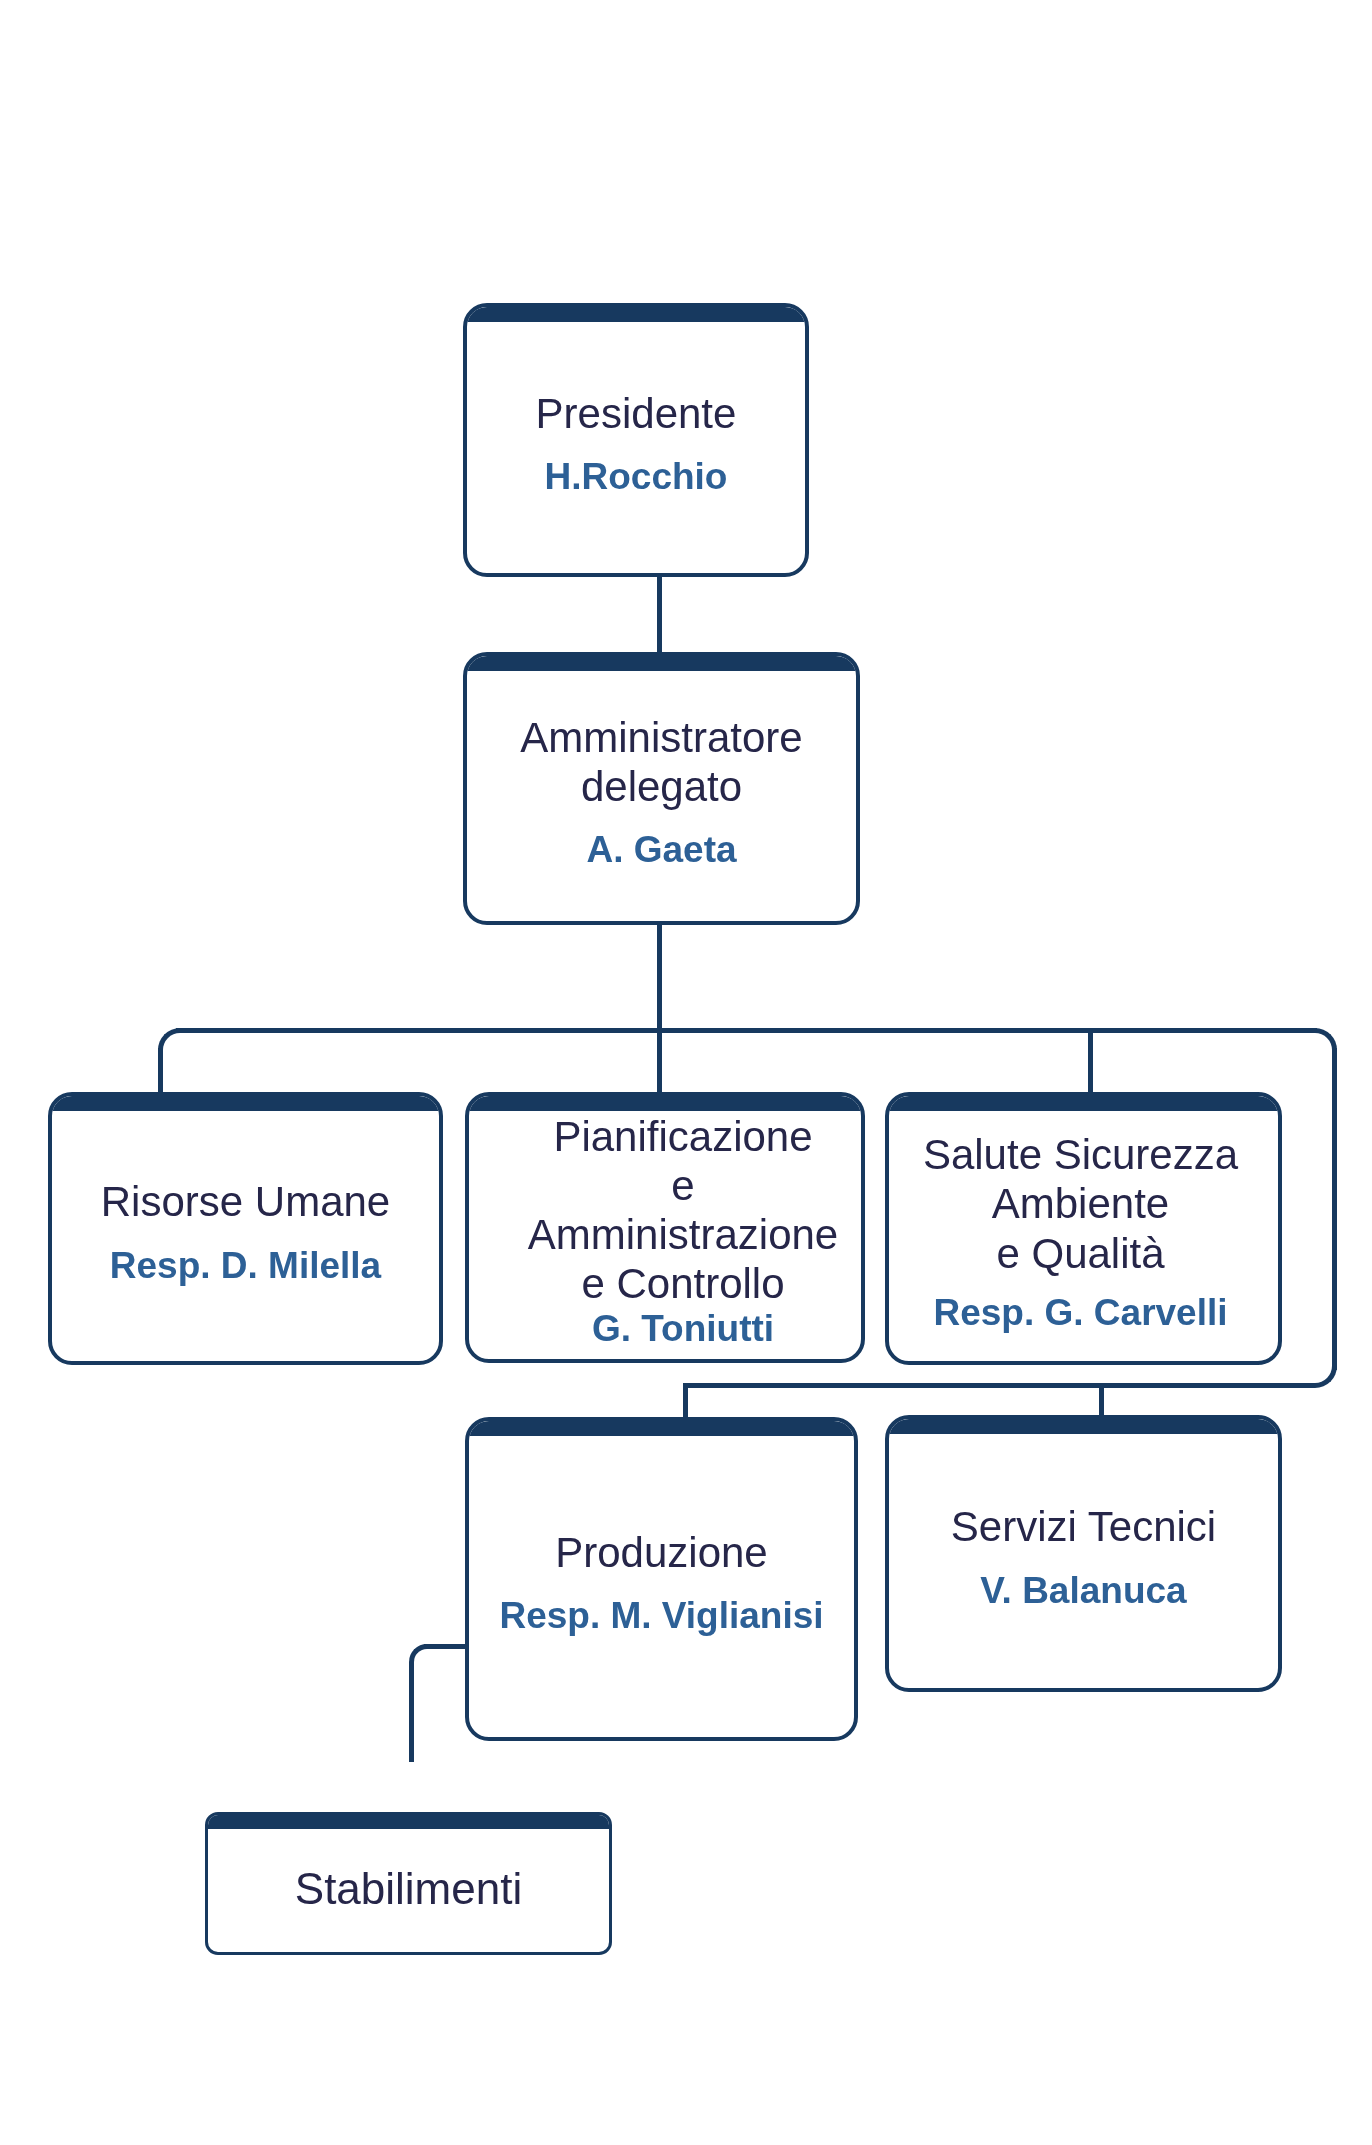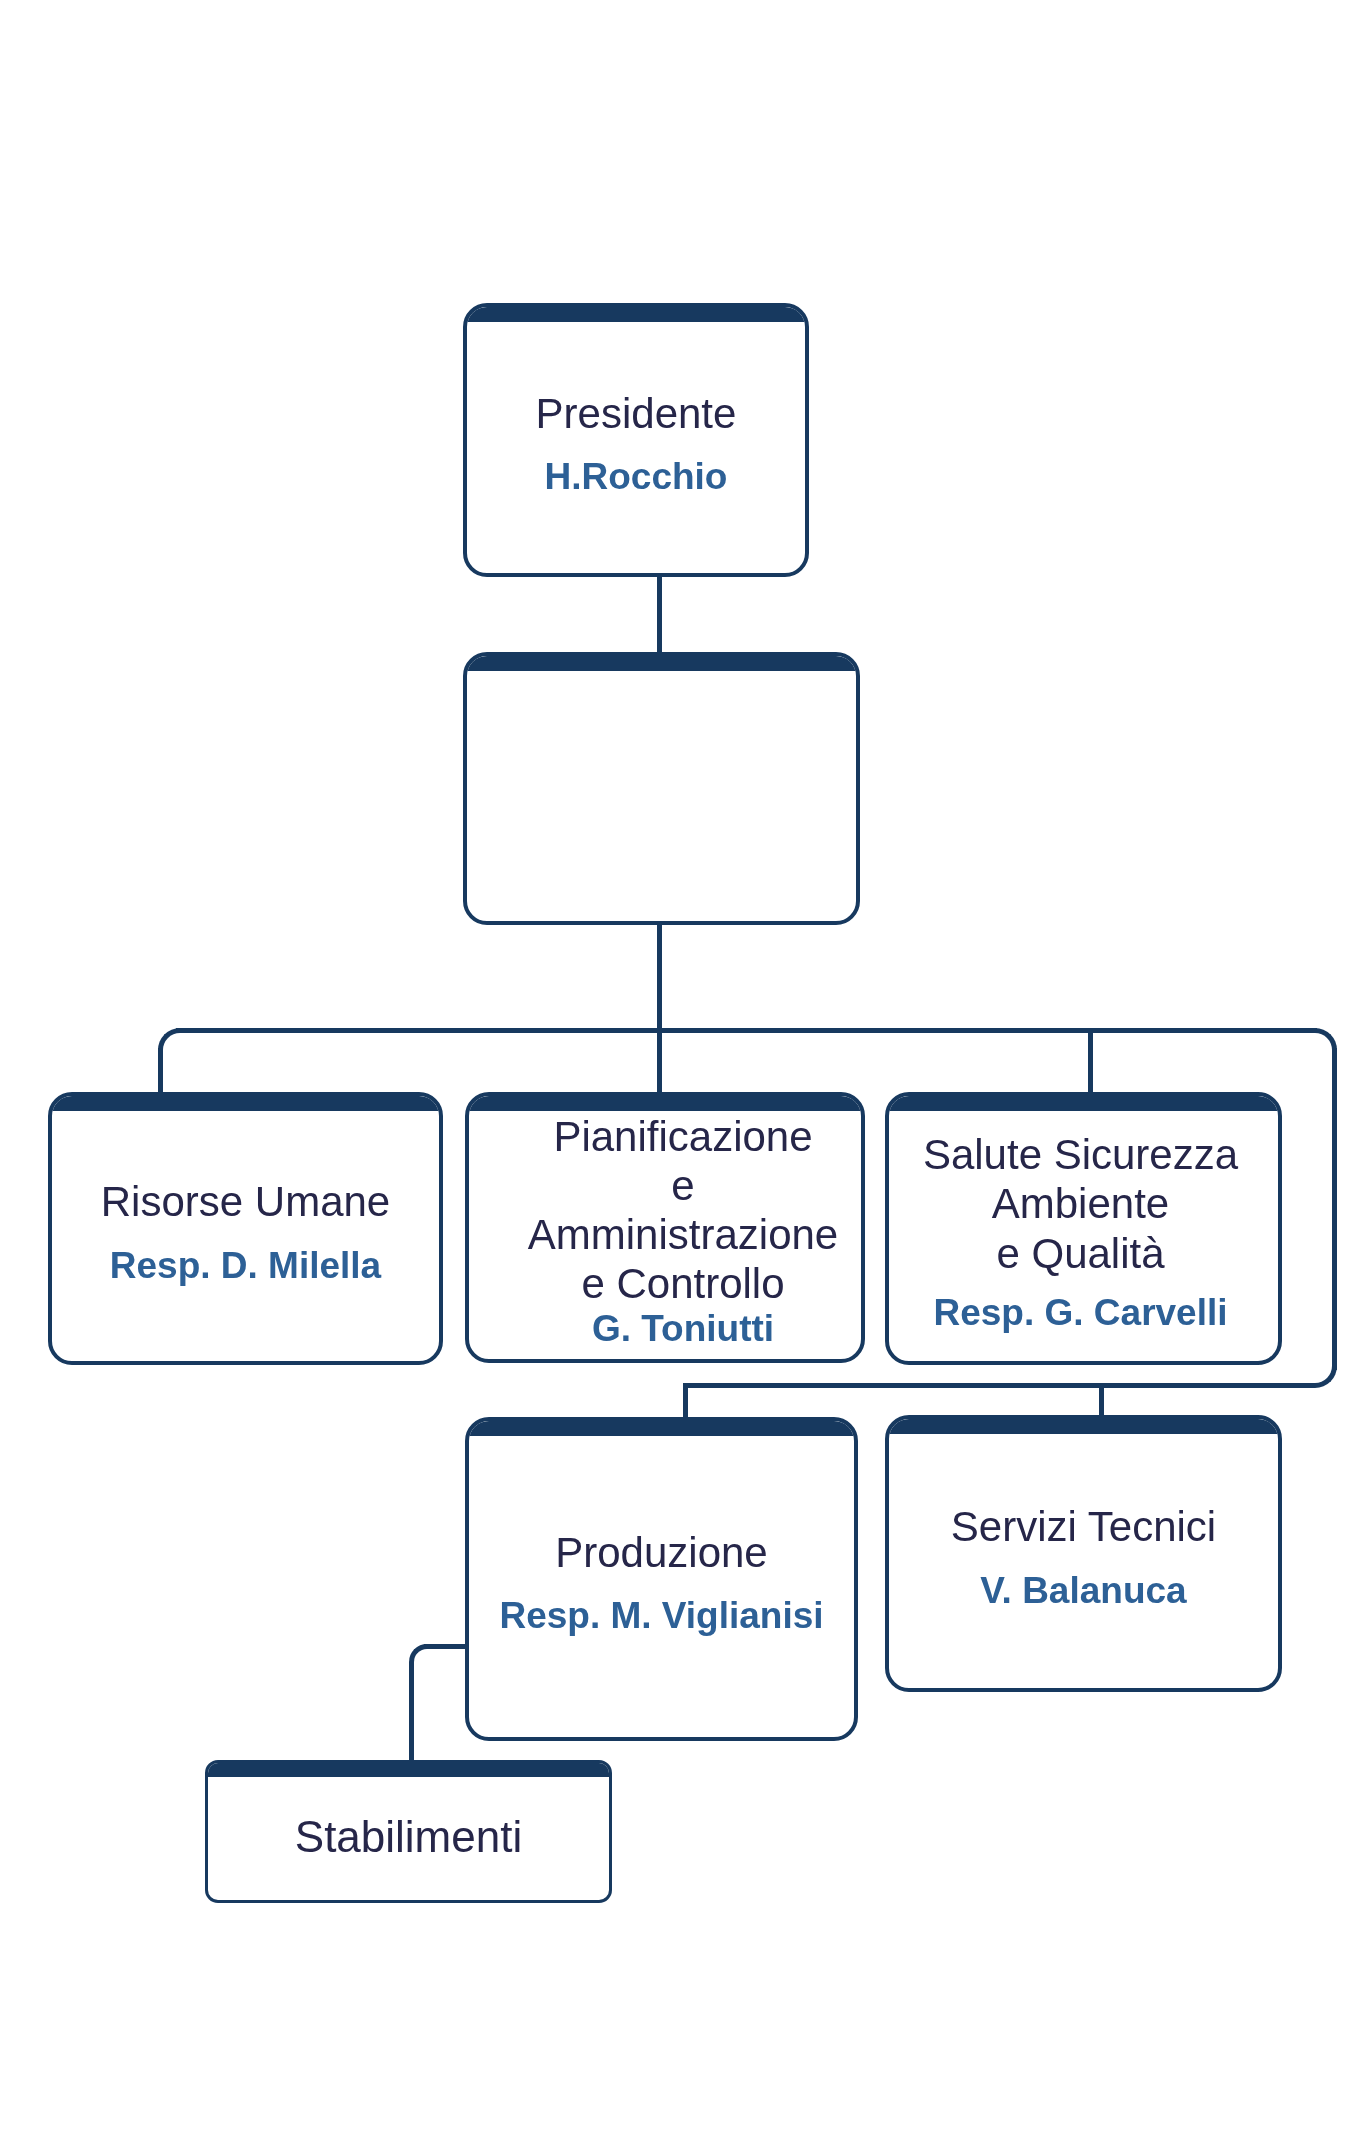--- a/index.html
+++ b/index.html
@@ -44,21 +44,21 @@
   }
   .name:empty{display:none;}
 
   #presidente     {left:463px;top:303px;width:346px;height:274px;}
   #amministratore {left:463px;top:652px;width:397px;height:273px;}
   #risorse        {left:48px; top:1092px;width:395px;height:273px;}
   #pianificazione {left:465px;top:1092px;width:400px;height:271px;}
   #salute         {left:885px;top:1092px;width:397px;height:273px;}
   #produzione     {left:465px;top:1417px;width:393px;height:324px;}
   #servizi        {left:885px;top:1415px;width:397px;height:277px;}
-  #stabilimenti   {left:205px;top:1760px;width:407px;height:143px;border-radius:13px;border-width:3px;}
+  #stabilimenti   {left:205px;top:1812px;width:407px;height:143px;border-radius:13px;border-width:3px;}
   #stabilimenti .bar{height:14px;}
   #stabilimenti .content{padding-bottom:4px;}
   #stabilimenti .title{font-size:44px;}
 
   
   .seg{position:absolute;background:var(--navy);}
   .corner{position:absolute;background:transparent;border:0 solid var(--navy);box-sizing:border-box;}
 
   #c-v1    {left:657px;top:575px;width:5px;height:80px;}
   #c-v2    {left:657px;top:923px;width:5px;height:170px;}
@@ -102,20 +102,27 @@
     <div class="content">
       <div class="title">
           <span>Presidente</span>
         </div>
       <div class="name">H.Rocchio</div>
     </div>
   </div>
 
   <div class="node" id="amministratore">
     <div class="bar"></div>
+    <div class="content">
+      <div class="title">
+        <span>Amministratore</span>
+        <span>delegato</span>
+      </div>
+      <div class="name">A. Gaeta</div>
+    </div>
   </div>
 
   <div class="node" id="risorse">
     <div class="bar"></div>
     <div class="content">
       <div class="title">
           <span>Risorse Umane</span>
         </div>
       <div class="name">Resp. D. Milella</div>
     </div>

